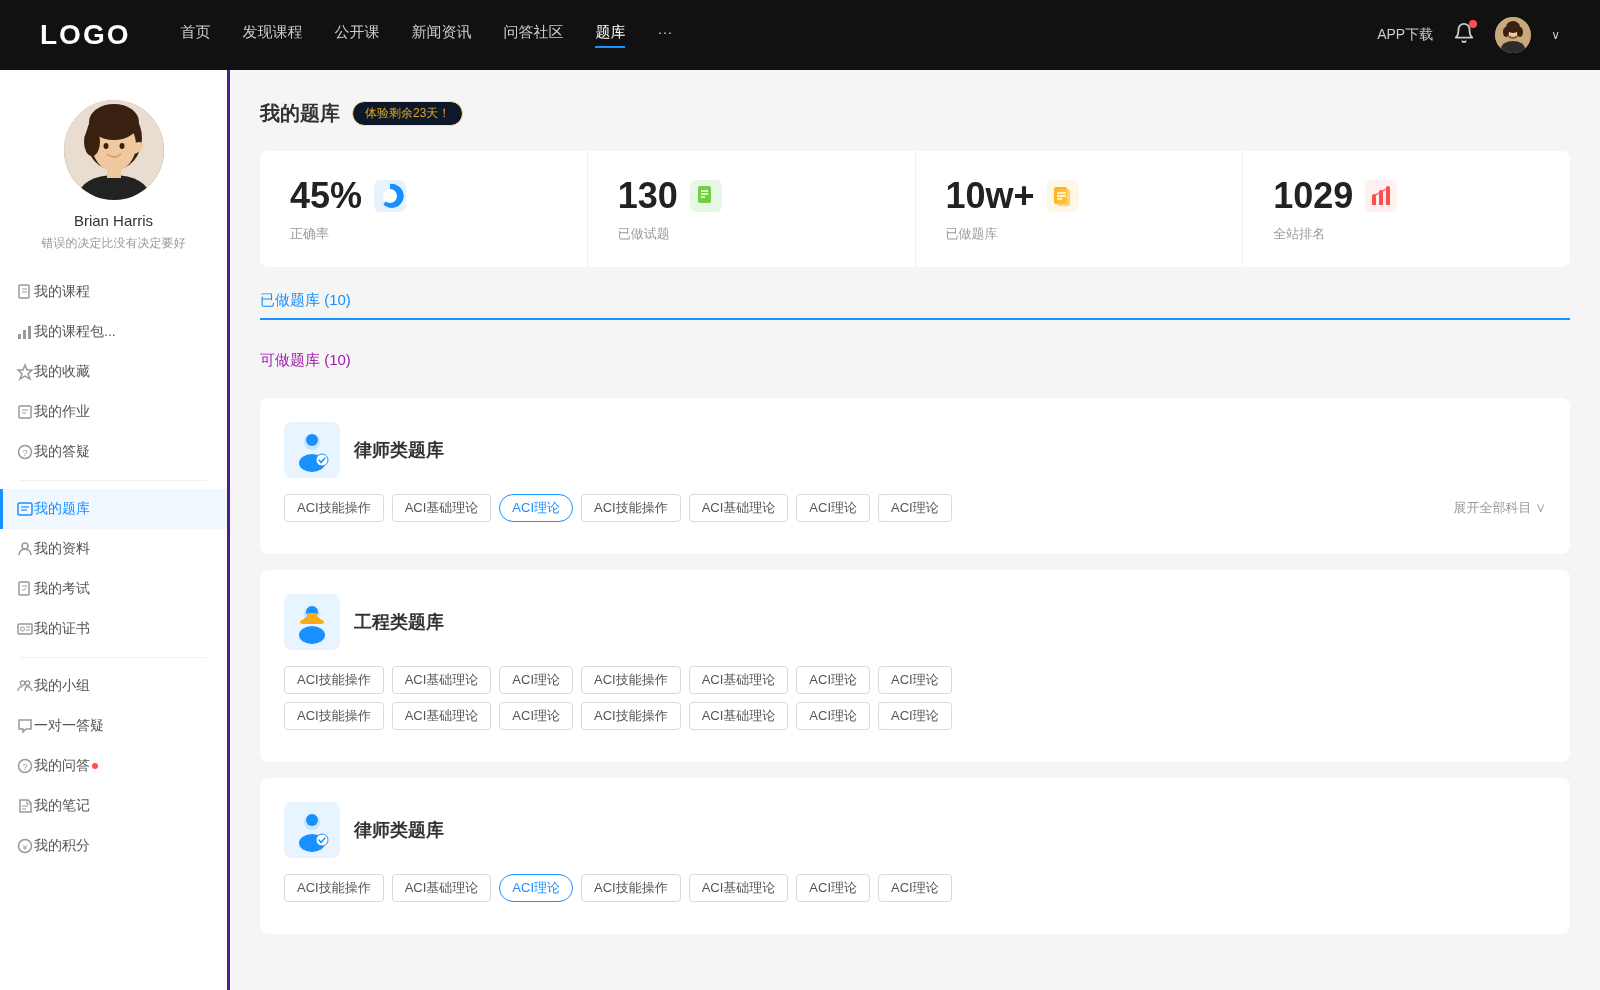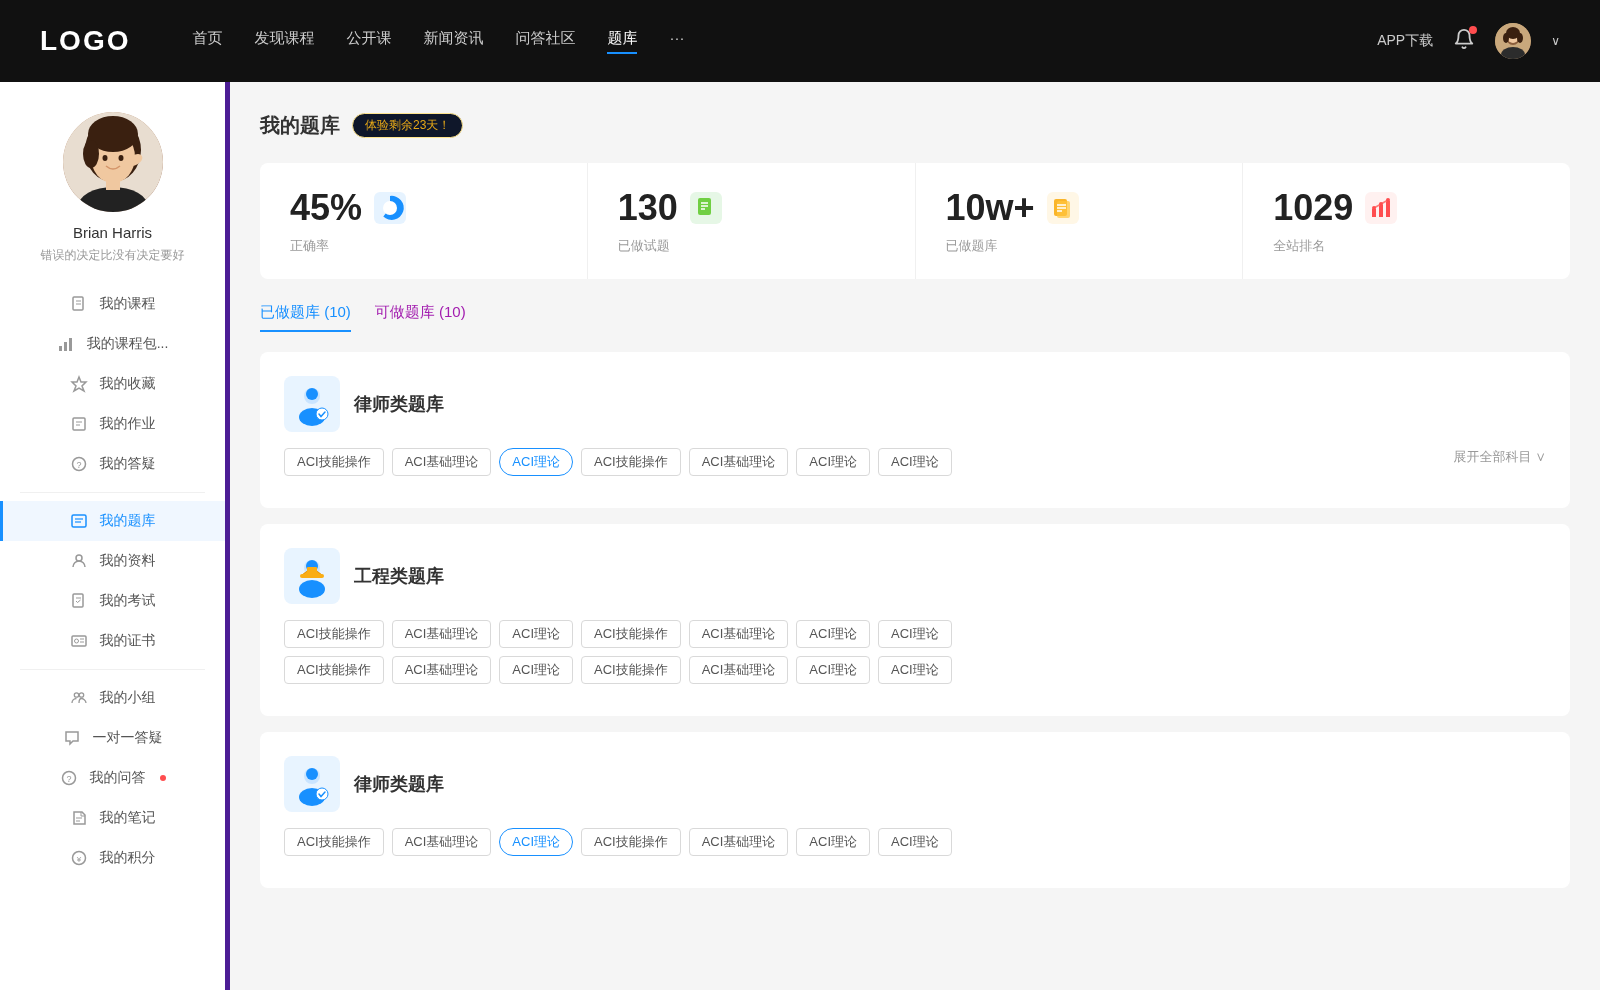--- a/index.html
+++ b/index.html
@@ -1,42 +1,42 @@
 <!DOCTYPE html>
 <html><head>
   <meta charset="utf-8">
   <style>
     * { margin: 0; padding: 0; box-sizing: border-box; }
     body { font-family: -apple-system, BlinkMacSystemFont, 'PingFang SC', 'Microsoft YaHei', sans-serif; background: #f5f5f5; width: 1600px; min-height: 990px; overflow-x: hidden; }
 
     
-    .header { background: #111; height: 82px; display: flex; align-items: center; padding: 0 40px; gap: 42px; }
+    .header { background: #111; height: 70px; display: flex; align-items: center; padding: 0 40px; gap: 30px; }
     .logo { color: white; font-size: 28px; font-weight: bold; letter-spacing: 2px; margin-right: 20px; }
     .nav-items { display: flex; gap: 32px; flex: 1; }
     .nav-item { color: #ccc; font-size: 15px; cursor: pointer; text-decoration: none; white-space: nowrap; }
     .nav-item.active { color: white; border-bottom: 2px solid #1890ff; padding-bottom: 4px; }
     .header-right { display: flex; align-items: center; gap: 20px; margin-left: auto; }
     .app-download { color: #ccc; font-size: 14px; cursor: pointer; }
     .bell-icon { position: relative; cursor: pointer; }
     .bell-dot { position: absolute; top: -2px; right: -2px; width: 8px; height: 8px; background: #ff4d4f; border-radius: 50%; }
     .avatar-circle { width: 36px; height: 36px; border-radius: 50%; background: #888; overflow: hidden; cursor: pointer; }
     .avatar-img { width: 100%; height: 100%; background: linear-gradient(135deg, #c9a96e, #a0765a); display: flex; align-items: center; justify-content: center; color: white; font-size: 14px; }
     .dropdown-arrow { color: #ccc; font-size: 12px; cursor: pointer; }
 
     
     .main-layout { display: flex; min-height: 920px; }
 
     
-    .sidebar { width: 230px; background: white; padding: 30px 0; display: flex; flex-direction: column; align-items: center; border-right: 5px solid #4c1d95; flex-shrink: 0; }
+    .sidebar { width: 230px; background: white; padding: 30px 0; display: flex; flex-direction: column; align-items: center; border-right: 3px solid #4c1d95; flex-shrink: 0; }
     .profile-avatar { width: 100px; height: 100px; border-radius: 50%; background: #e8e8e8; overflow: hidden; margin-bottom: 12px; }
     .profile-avatar-inner { width: 100%; height: 100%; background: linear-gradient(160deg, #d4b59a, #a07860); display: flex; align-items: center; justify-content: center; }
     .profile-name { font-size: 15px; font-weight: 500; color: #333; margin-bottom: 6px; }
     .profile-motto { font-size: 12px; color: #999; margin-bottom: 20px; text-align: center; padding: 0 20px; }
     .sidebar-menu { width: 100%; }
-    .sidebar-item { display: flex; align-items: center; gap: 12px; padding: 11px 16px; cursor: pointer; color: #555; font-size: 14px; position: relative; justify-content: center; }
+    .sidebar-item { display: flex; align-items: center; gap: 0; padding: 11px 16px; cursor: pointer; color: #555; font-size: 14px; position: relative; }
     .sidebar-item.active { color: #1890ff; background: #f0f7ff; }
     .sidebar-item.active::before { content: ''; position: absolute; left: 0; top: 0; bottom: 0; width: 3px; background: #1890ff; }
     .sidebar-icon { width: 18px; height: 18px; display: flex; align-items: center; justify-content: center; flex-shrink: 0; }
     .sidebar-divider { height: 1px; background: #f0f0f0; margin: 8px 20px; }
     .red-dot { width: 6px; height: 6px; background: #ff4d4f; border-radius: 50%; display: inline-block; margin-left: 2px; }
 
     
     .content { flex: 1; padding: 30px; background: #f5f5f5; }
     .page-header { display: flex; align-items: center; gap: 12px; margin-bottom: 24px; }
     .page-title { font-size: 20px; font-weight: 600; color: #333; }
@@ -49,34 +49,34 @@
     .stat-top { display: flex; align-items: center; gap: 12px; margin-bottom: 8px; }
     .stat-number { font-size: 36px; font-weight: 600; color: #222; }
     .stat-label { font-size: 13px; color: #999; }
     .stat-icon { width: 32px; height: 32px; display: flex; align-items: center; justify-content: center; border-radius: 6px; font-size: 18px; }
     .stat-icon-blue { background: #e6f3ff; }
     .stat-icon-green { background: #e6f7e6; }
     .stat-icon-orange { background: #fff7e6; }
     .stat-icon-red { background: #fff1f0; }
 
     
-    .tabs { display: flex; gap: 24px; margin-bottom: 20px; }
+    .tabs { display: flex; gap: 31px; margin-bottom: 20px; flex-direction: column; }
     .tab { font-size: 15px; color: #a21caf; cursor: pointer; padding-bottom: 8px; }
     .tab.active { color: #1890ff; border-bottom: 2px solid #1890ff; font-weight: 500; }
 
     
     .bank-card { background: white; border-radius: 8px; padding: 24px; margin-bottom: 16px; }
     .bank-header { display: flex; align-items: center; gap: 14px; margin-bottom: 16px; }
     .bank-icon { width: 56px; height: 56px; background: #e8f4ff; border-radius: 8px; display: flex; align-items: center; justify-content: center; flex-shrink: 0; }
     .bank-title { font-size: 18px; font-weight: 600; color: #333; }
     .bank-tags { display: flex; flex-wrap: wrap; gap: 8px; align-items: center; }
     .tag { border: 1px solid #d9d9d9; border-radius: 4px; padding: 4px 12px; font-size: 13px; color: #555; cursor: pointer; white-space: nowrap; }
     .tag.active { border-color: #1890ff; color: #1890ff; background: white; border-radius: 20px; }
     .expand-link { margin-left: auto; color: #999; font-size: 13px; cursor: pointer; white-space: nowrap; flex-shrink: 0; }
-    .bank-tags-row { display: flex; align-items: flex-start; margin-bottom: 8px; }
+    .bank-tags-row { display: flex; align-items: center; margin-bottom: 8px; }
     .collapse-link { color: #999; font-size: 13px; cursor: pointer; text-align: right; width: 100%; margin-top: 4px; }
 
     
     svg { overflow: visible; }
   </style>
 </head>
 <body>
 
 <header class="header">
   <div class="logo">LOGO</div>

